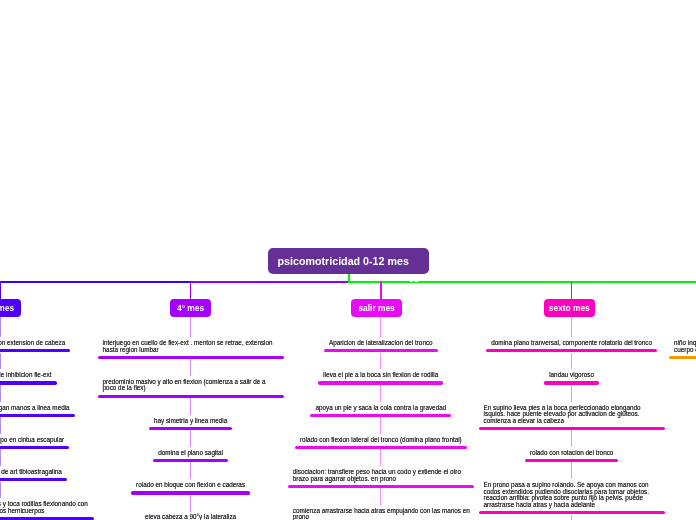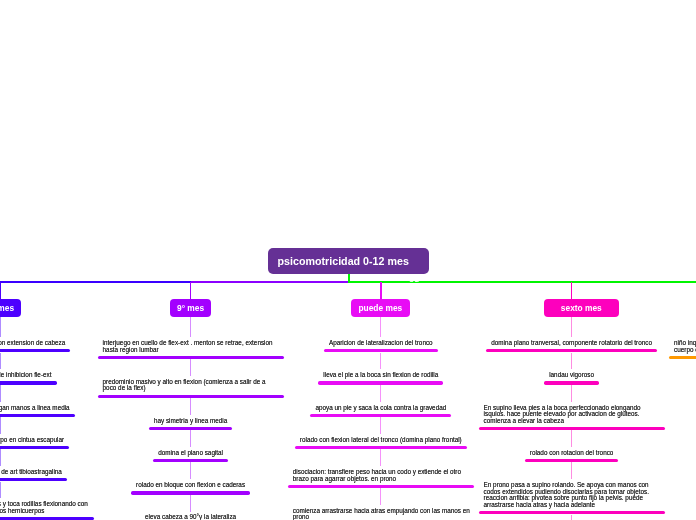--- a/index.html
+++ b/index.html
@@ -65,28 +65,28 @@
       <div class="vbar" style="background: rgb(253, 0, 189); opacity: 0.45; left: 570.9px; top: 430.2px; height: 16.95px;"></div>
       <div class="vbar" style="background: rgb(253, 0, 189); opacity: 0.45; left: 570.9px; top: 462.45px; height: 16.95px;"></div>
       <div class="vbar" style="background: rgb(253, 0, 189); opacity: 0.45; left: 570.9px; top: 514.5px; height: 25.5px;"></div>
     </div>
   <div id="branches">
       <div class="bnode" style="background: rgb(77, 0, 255); top: 299px; padding: 0px 7.3px; left: -20.3516px;">
         <span>3° mes</span>
       </div>
       <div class="vbar" style="background: rgb(77, 0, 255); left: -0.3px; width: 1.7px; top: 282.2px; height: 16.8px;"></div>
       <div class="bnode" style="background: rgb(163, 0, 255); top: 299px; padding: 0px 7.3px; left: 169.748px;">
-        <span>9° mes</span>
+        <span>4° mes</span>
       </div>
       <div class="vbar" style="background: rgb(163, 0, 255); left: 189.8px; width: 1.7px; top: 282.2px; height: 16.8px;"></div>
       <div class="bnode" style="background: rgb(232, 12, 245); top: 299px; padding: 0px 7.3px; left: 351.167px;">
-        <span>puede mes</span>
+        <span>salir mes</span>
       </div>
       <div class="vbar" style="background: rgb(232, 12, 245); left: 380px; width: 1.7px; top: 282.2px; height: 16.8px;"></div>
-      <div class="bnode" style="background: rgb(253, 0, 189); top: 299px; padding: 0px 17px; left: 543.819px;">
+      <div class="bnode" style="background: rgb(253, 0, 189); top: 299px; padding: 0px 5px; left: 543.819px;">
         <span>sexto mes</span>
       </div>
       <div class="vbar" style="background: rgb(253, 0, 189); left: 570.8px; width: 1.7px; top: 282.2px; height: 16.8px;"></div>
     </div>
   <div id="items">
       <div class="item" style="left: -64.2188px; top: 340px; width: 129.438px;">
         <div class="tx">
           <div>hipertonia fisiologica con extension de cabeza</div>
         </div>
         <div class="ul" style="background: rgb(77, 0, 255); margin-left: -5.1px; width: 139.637px;"></div>

